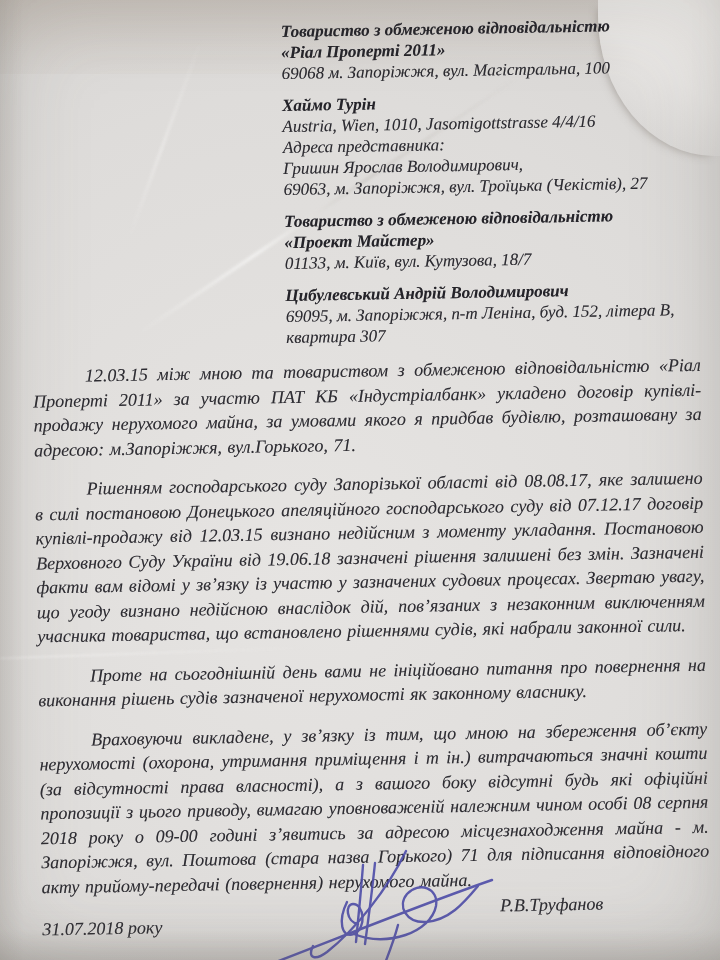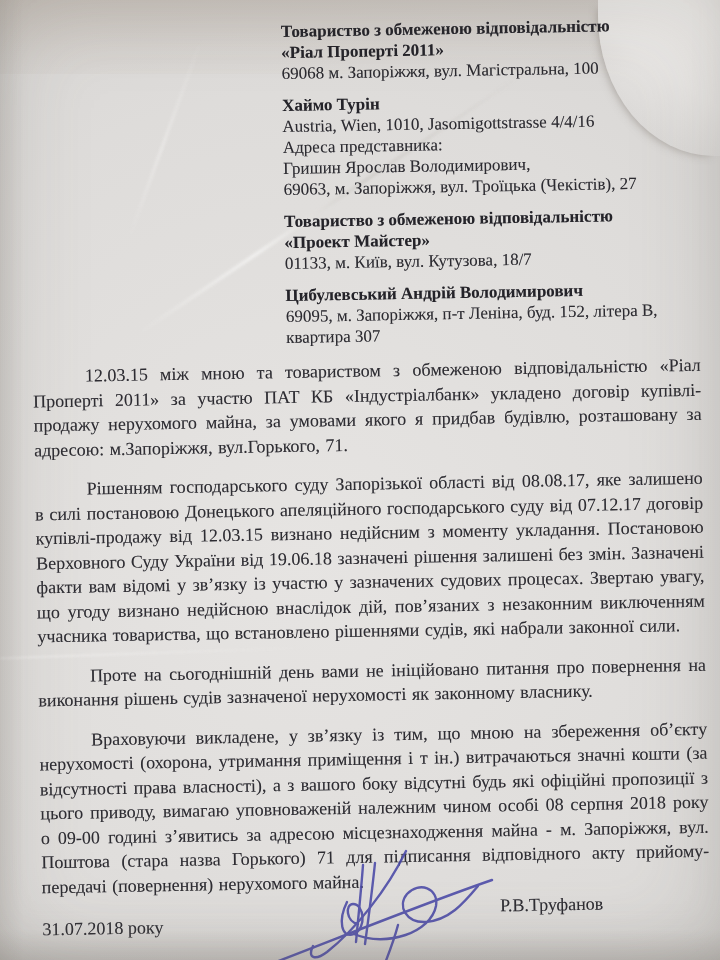--- a/index.html
+++ b/index.html
@@ -5,20 +5,21 @@
   html, body { margin: 0; padding: 0; background: #222; }
   .photo {
     position: relative;
     width: 720px;
     height: 960px;
     overflow: hidden;
     background:
       radial-gradient(150% 115% at 42% 58%, #e6e4e2 0%, #dedcda 42%, #d5d3d1 72%, #c9c7c5 100%);
     font-family: "Liberation Serif", "DejaVu Serif", serif;
     color: #2f2e34;
+    font-style: italic;
   }
   
   .shade-top {
     position: absolute; left: 0; top: 0; width: 100%; height: 74px;
     background: linear-gradient(178deg, rgba(176,163,150,0.38) 0%, rgba(176,163,150,0.14) 55%, rgba(176,163,150,0) 100%);
     pointer-events: none;
   }
   .fold-corner {
     position: absolute; top: 0; right: 0; width: 122px; height: 156px;
     border-bottom-left-radius: 95% 90%;

